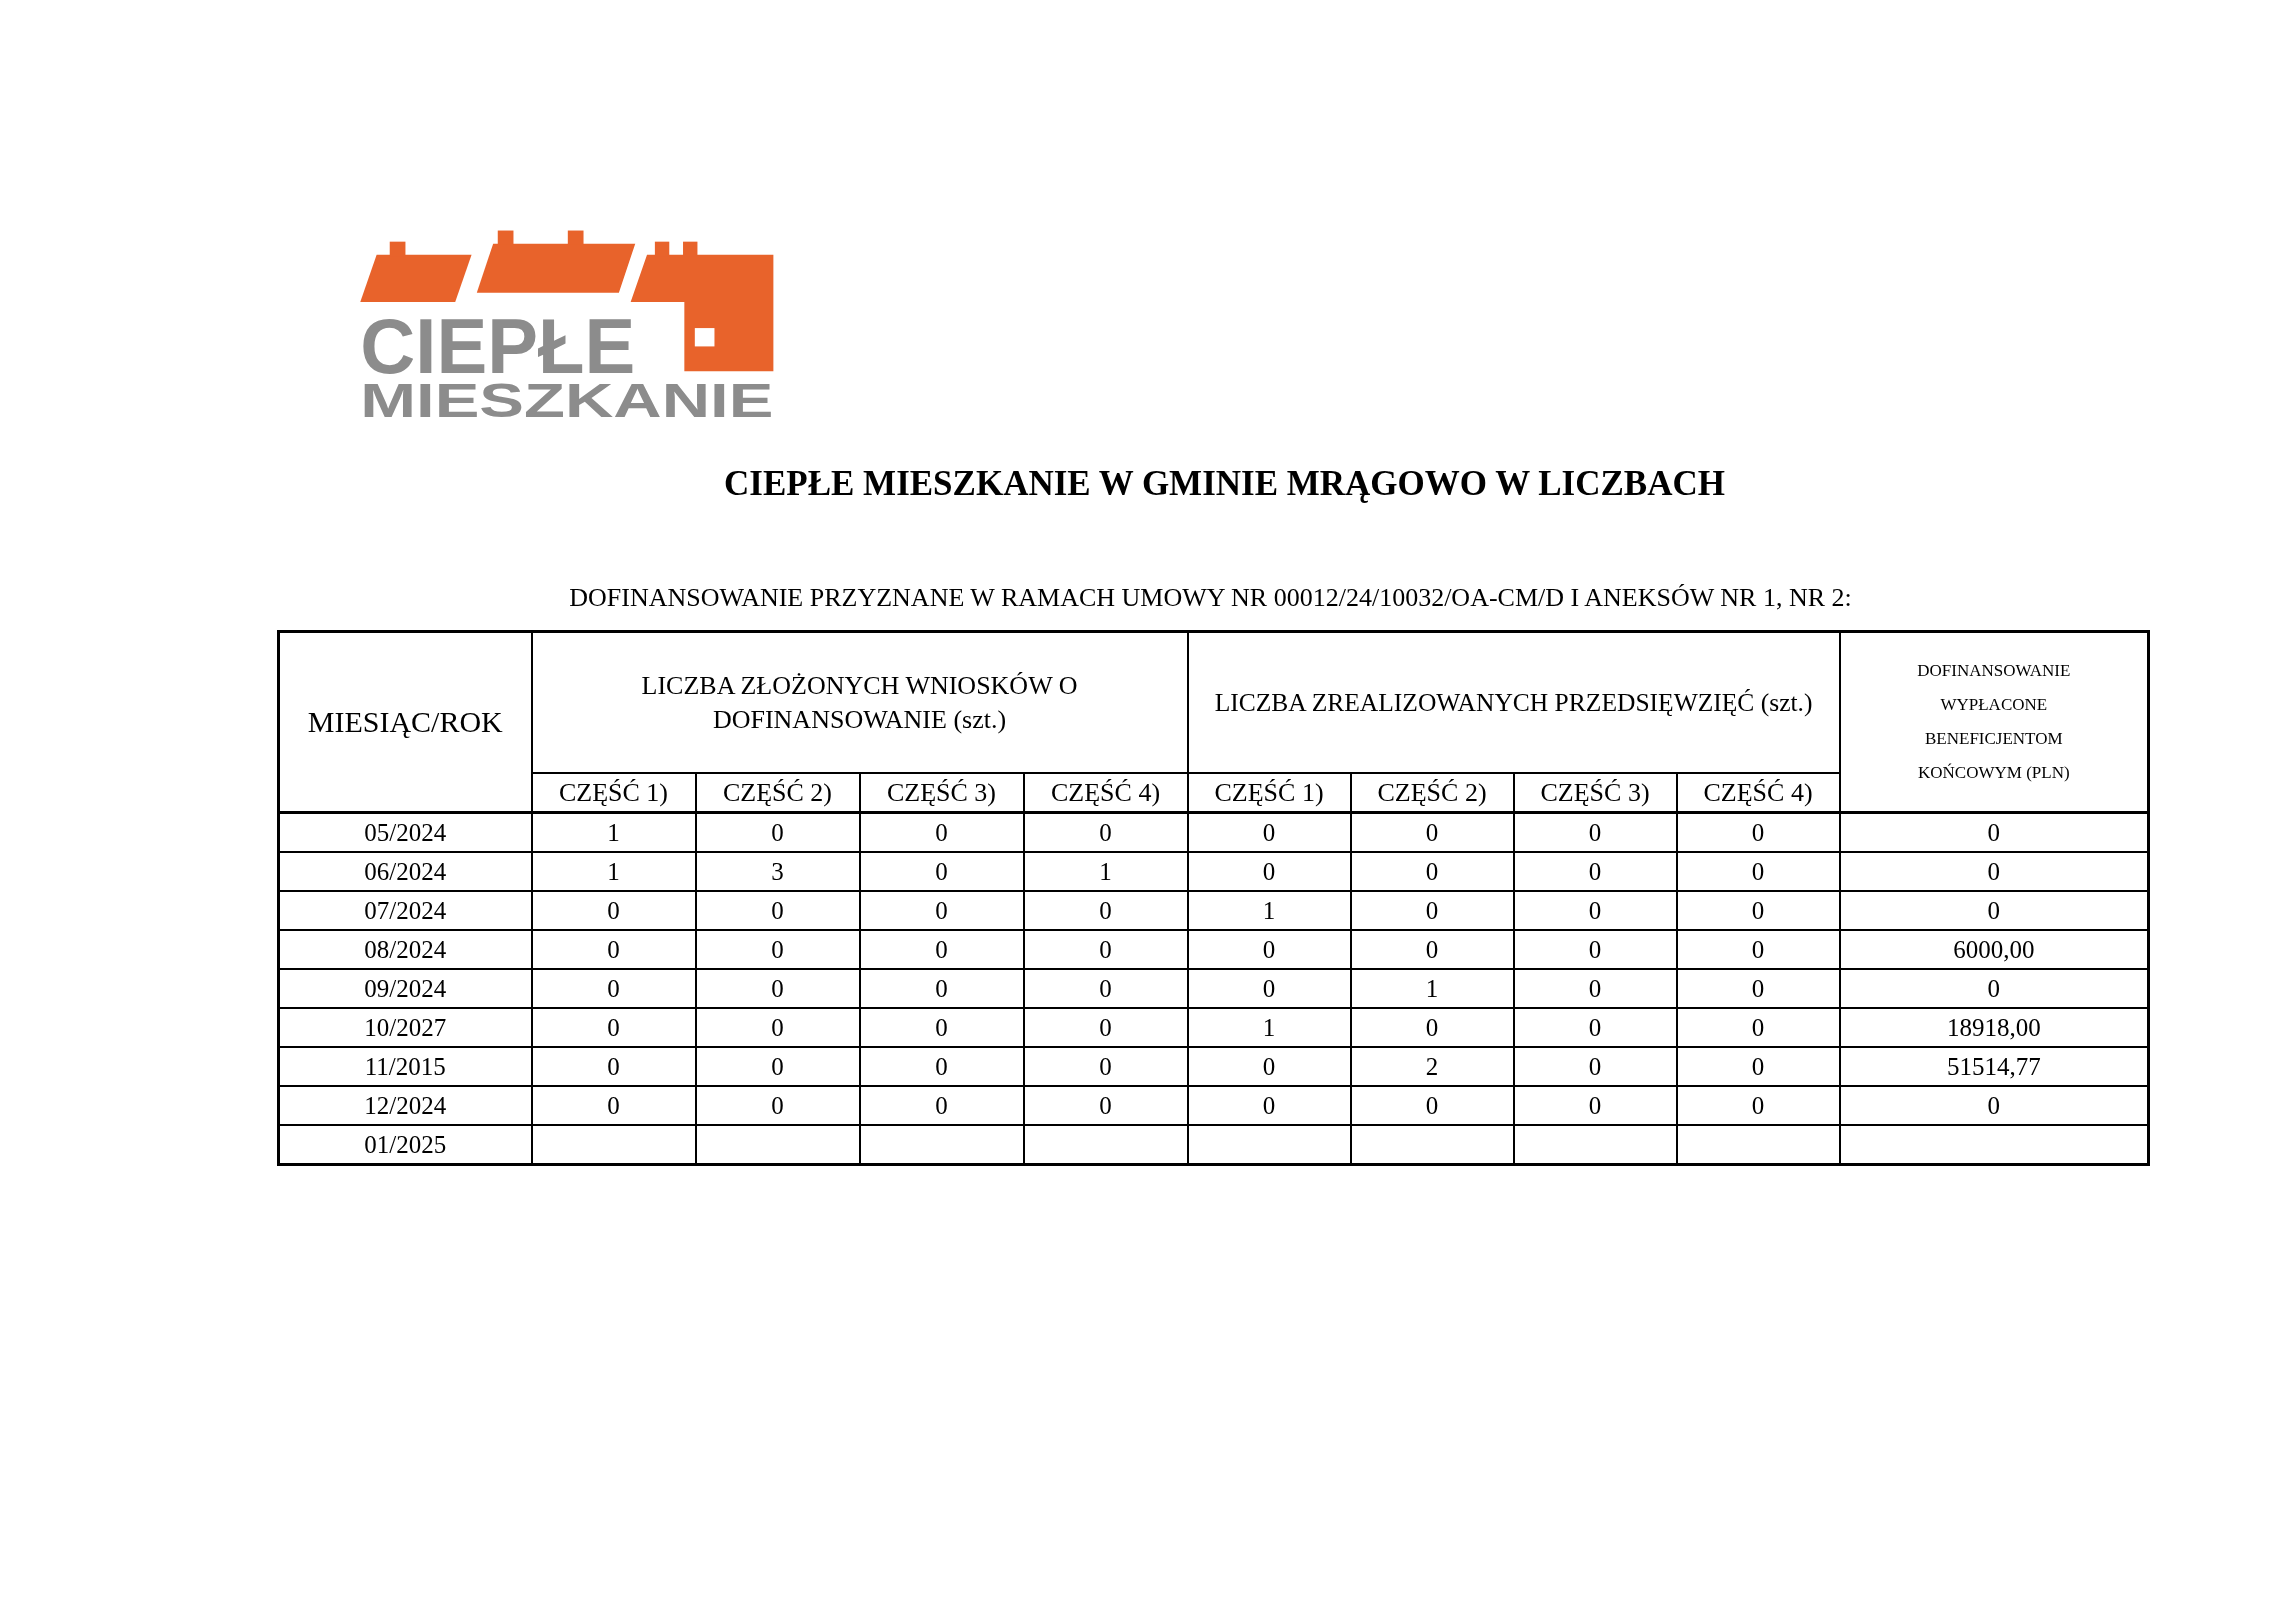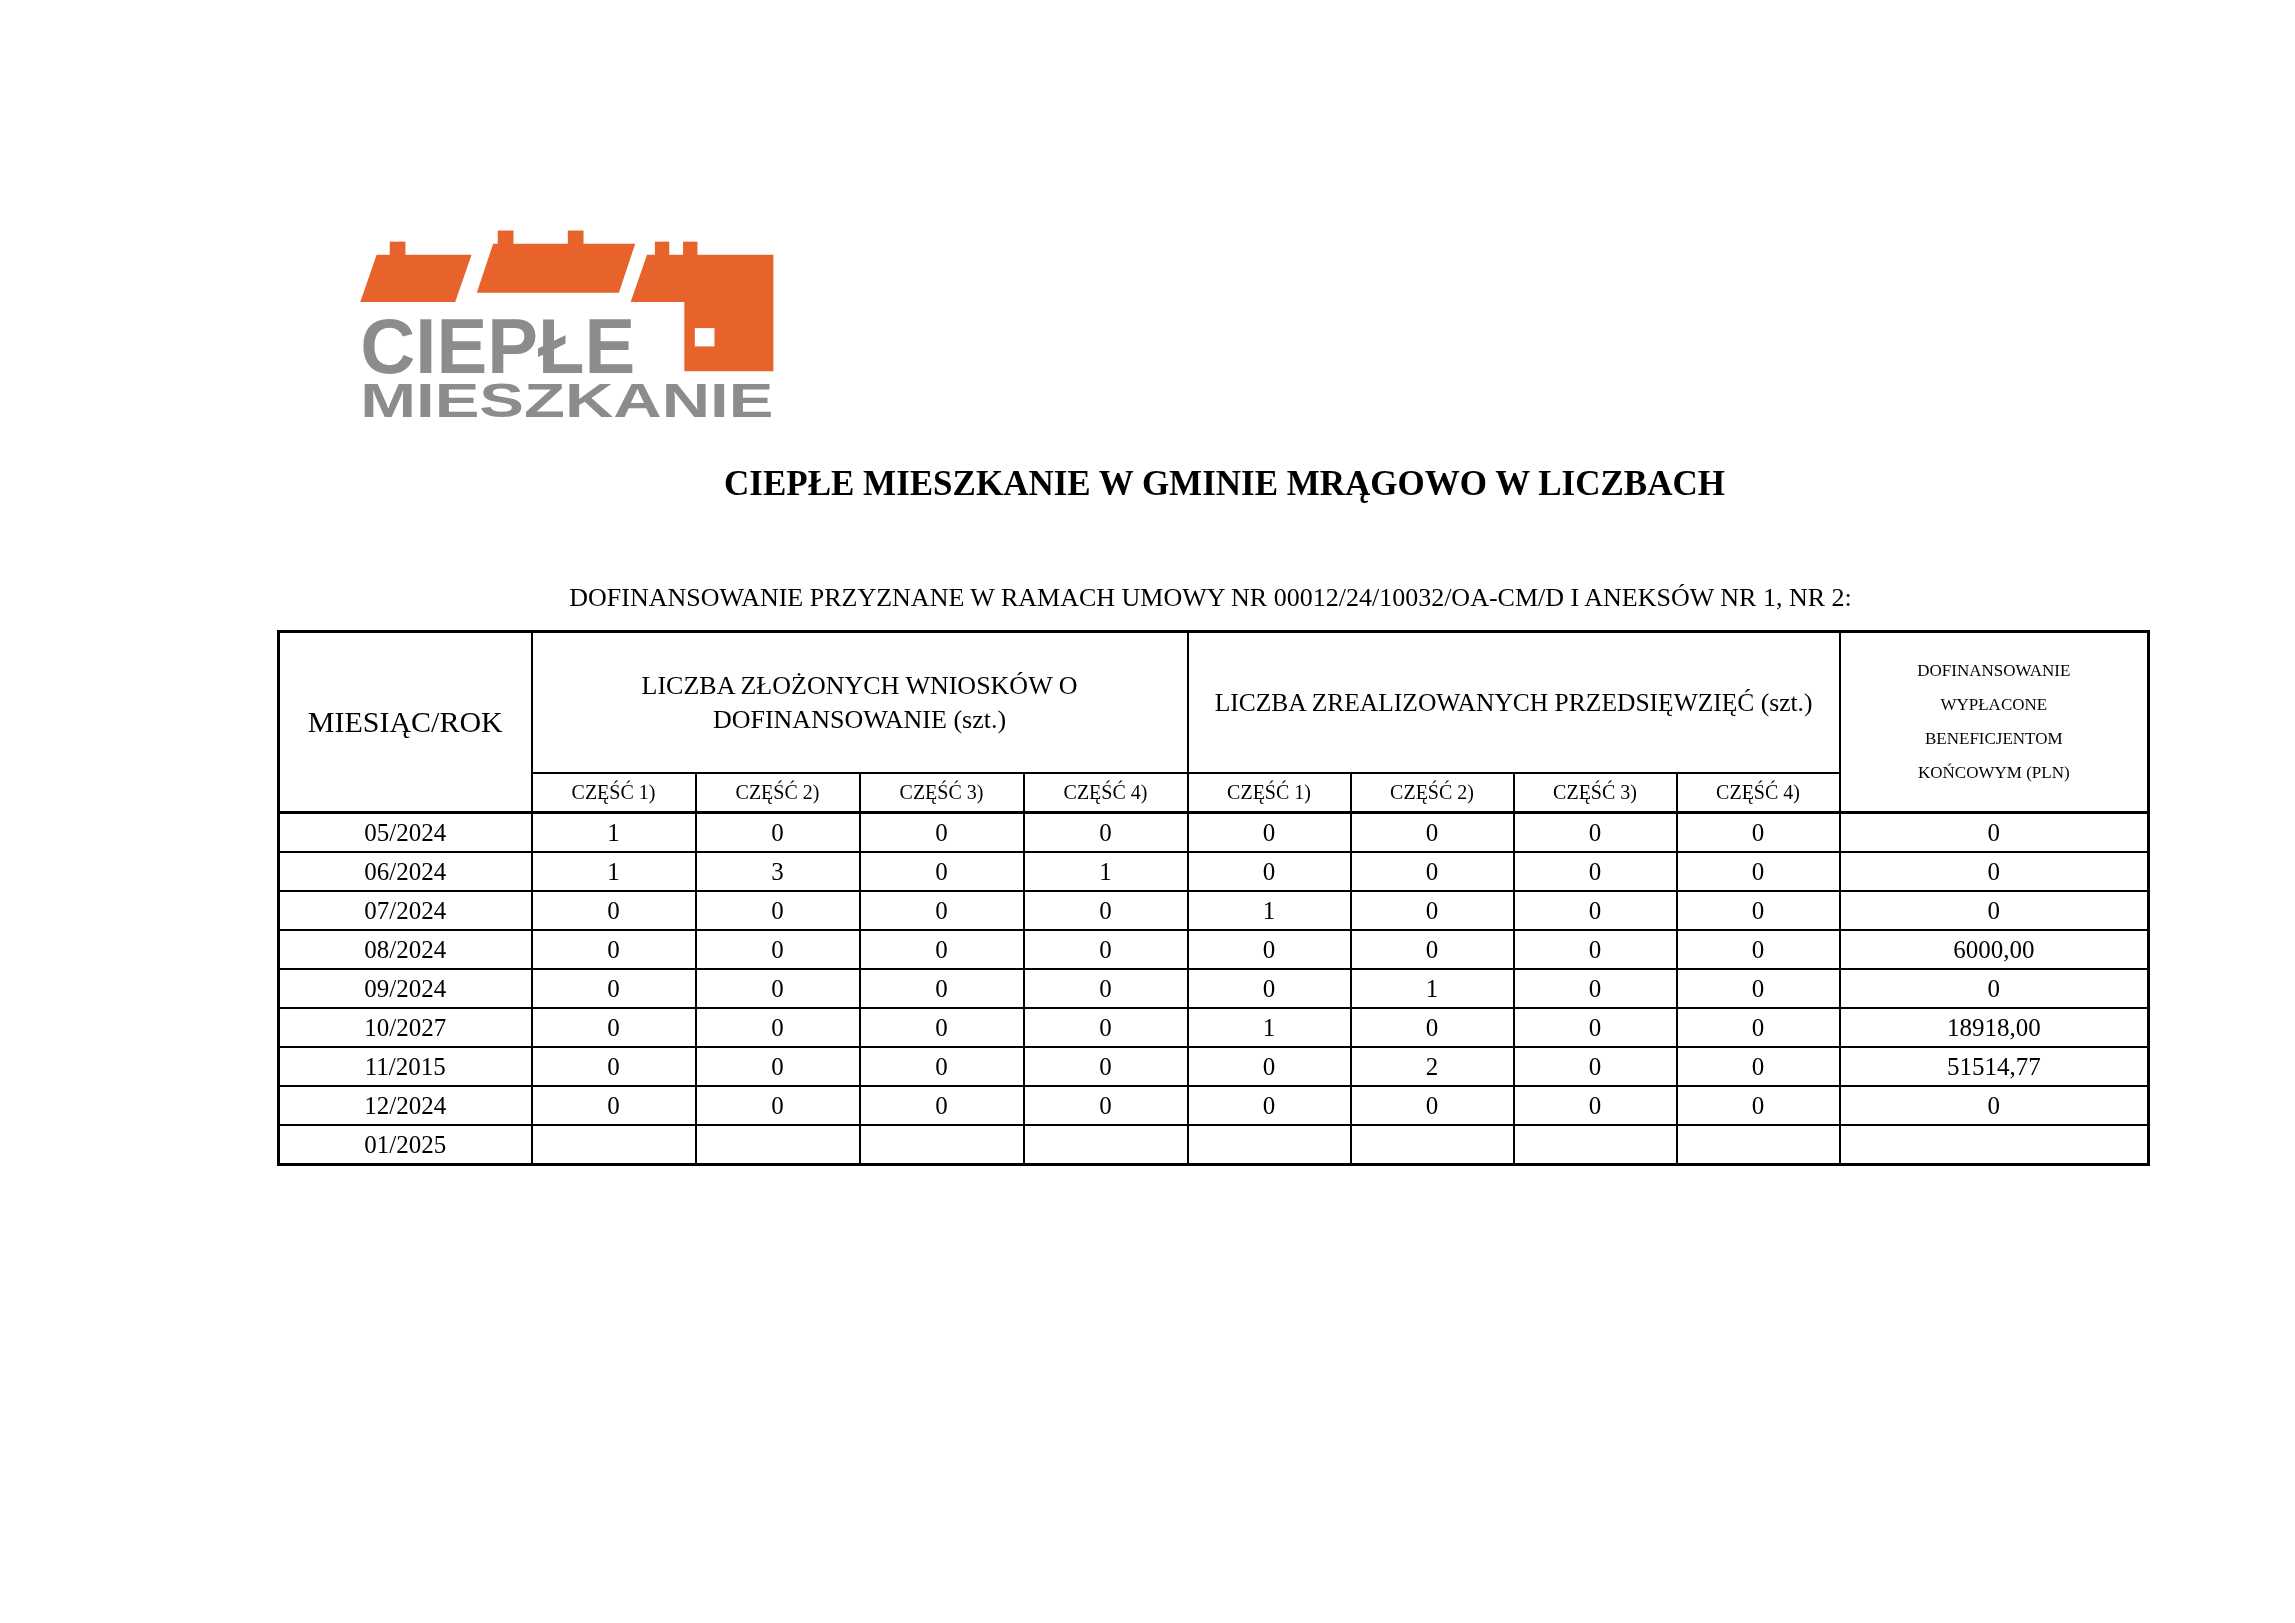--- a/index.html
+++ b/index.html
@@ -30,21 +30,21 @@
   }
   table.stats th, table.stats td {
     border: 2.6px solid #000; font-weight: normal; padding: 0;
     vertical-align: middle; overflow: hidden;
   }
   table.stats thead { border-bottom: 3.9px solid #000; }
   th.c-month { font-size: 30px; }
   th.c-group { font-size: 26px; line-height: 34px; white-space: pre-line; height: 139px; }
   th.c-group.nw { white-space: nowrap; font-size: 25.5px; }
   th.c-payout { font-size: 17px; line-height: 34px; white-space: pre-line; }
-  tr.part-row th { height: 37px; font-size: 20px; white-space: nowrap; }
+  tr.part-row th { height: 37px; font-size: 26px; white-space: nowrap; }
   tbody td { height: 37px; font-size: 25px; }
 </style>
 </head>
 <body>
 
 <div>
 
   <svg class="logo" viewBox="0 0 640 310" width="419" height="203">
     <g fill="#E8632B">
       <polygon points="30,50 175,50 150,122 5,122"></polygon>

